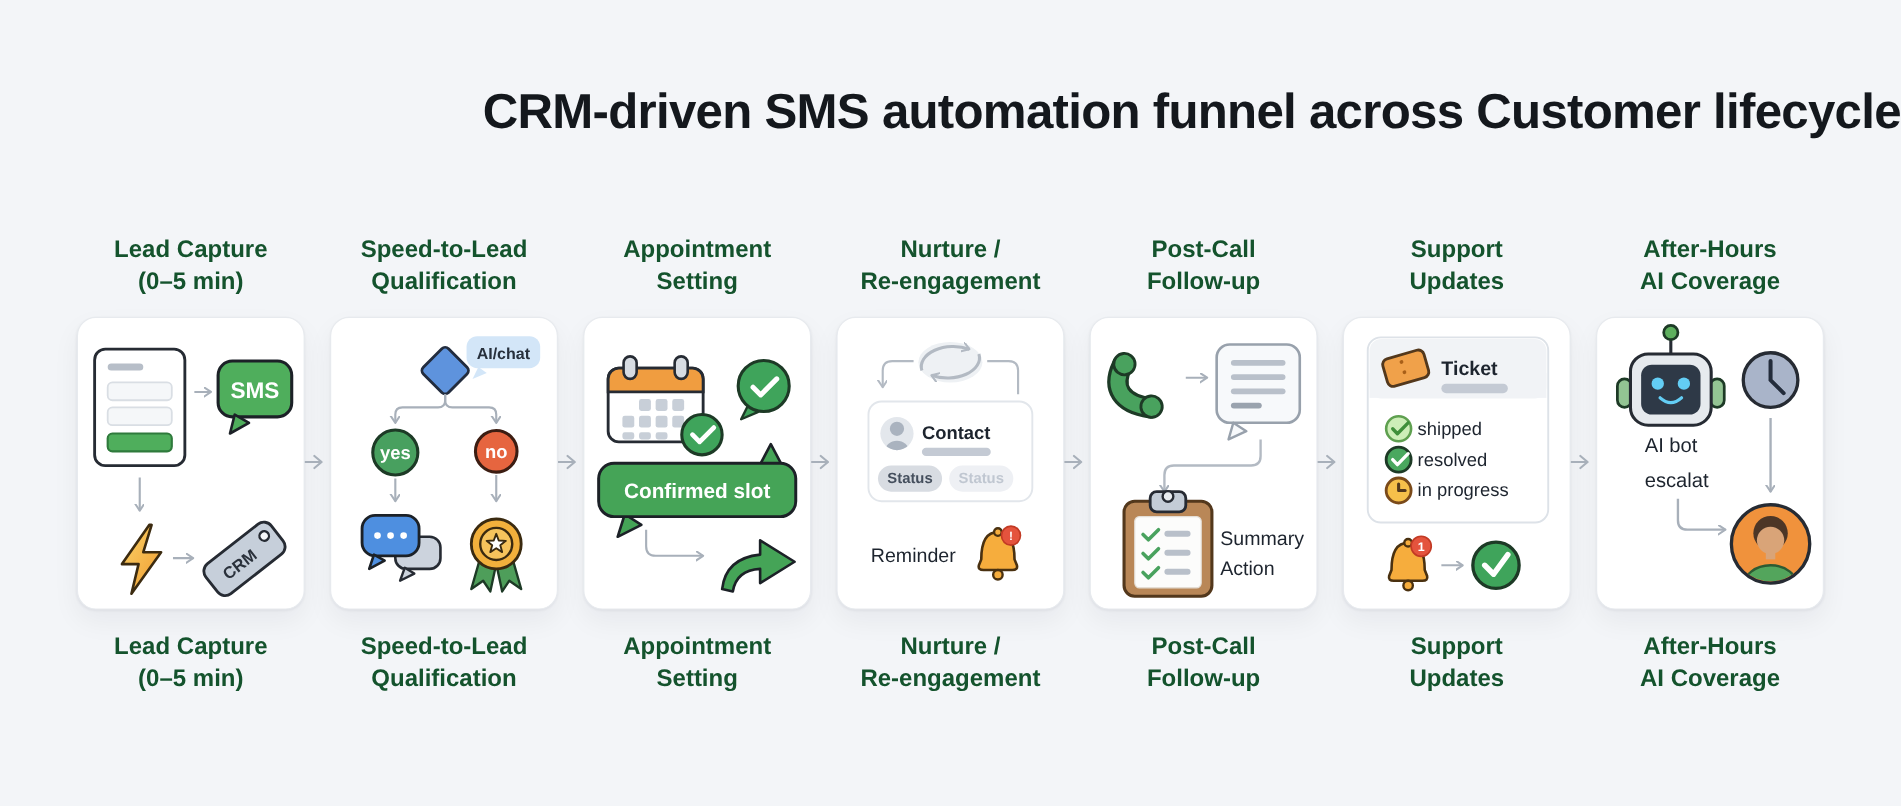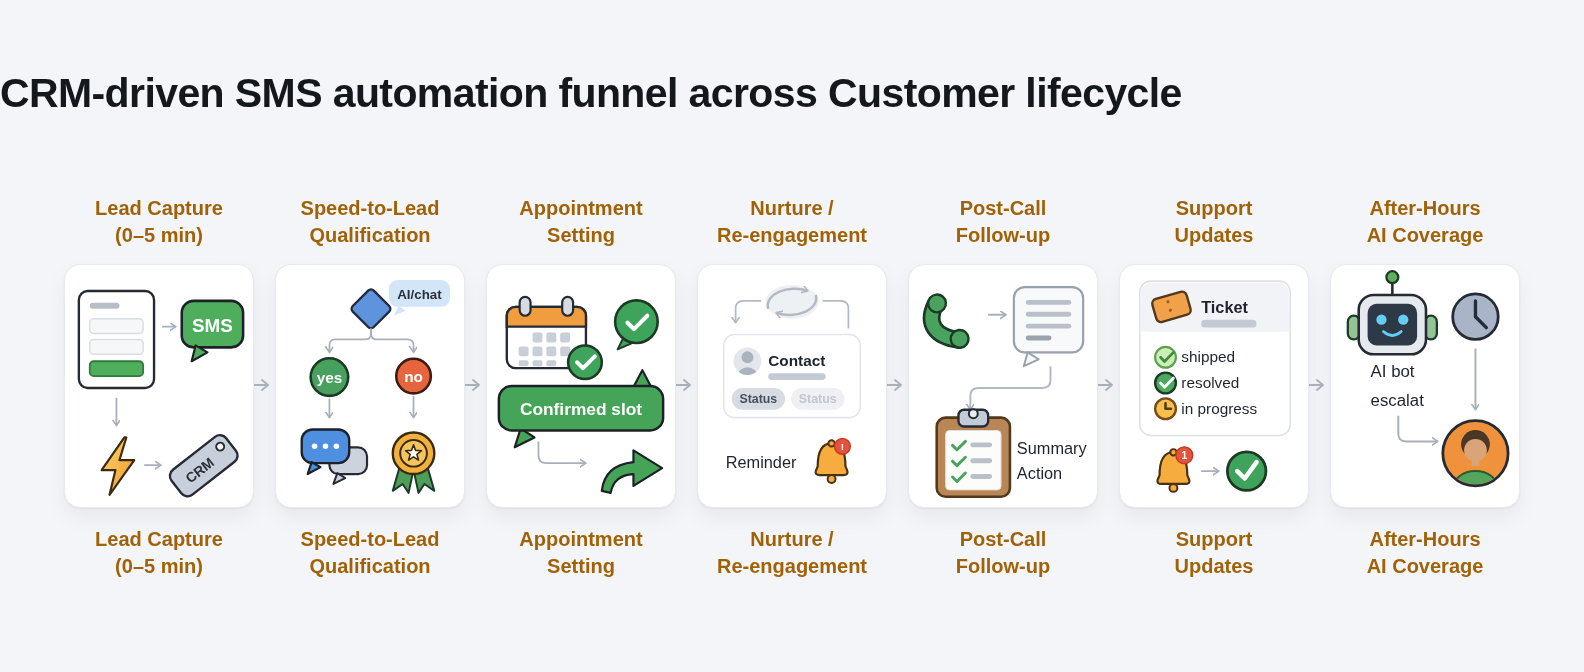--- a/index.html
+++ b/index.html
@@ -4,31 +4,31 @@
 <style>
   html,body{margin:0;padding:0;}
   body{
     width:1584px;height:672px;
     background:#f3f5f8;
     font-family:"Liberation Sans",sans-serif;
     overflow:hidden;
   }
   .title{
     margin:0;padding-top:70px;
-    text-align:left;
+    text-align:right;
     font-size:41px;font-weight:800;letter-spacing:-0.6px;
     color:#14181d;
   }
   .funnel{
     display:flex;justify-content:center;align-items:stretch;
     margin-top:62px;
   }
   .stage-col{width:190px;display:flex;flex-direction:column;}
   .stage-label{
-    text-align:center;font-size:20px;font-weight:700;color:#a16207;line-height:27px;
+    text-align:center;font-size:20px;font-weight:700;color:#14532d;line-height:27px;
   }
   .stage-label.top{height:70px;display:flex;flex-direction:column;justify-content:flex-end;margin-bottom:15px;}
   .stage-label.bottom{margin-top:18px;}
   .card{
     height:242px;background:#ffffff;
     border:1px solid #e7eaee;border-radius:16px;
     box-shadow:0 1px 2px rgba(16,24,40,.05),0 10px 22px rgba(16,24,40,.05);
     overflow:hidden;
   }
   .card svg{display:block;}

